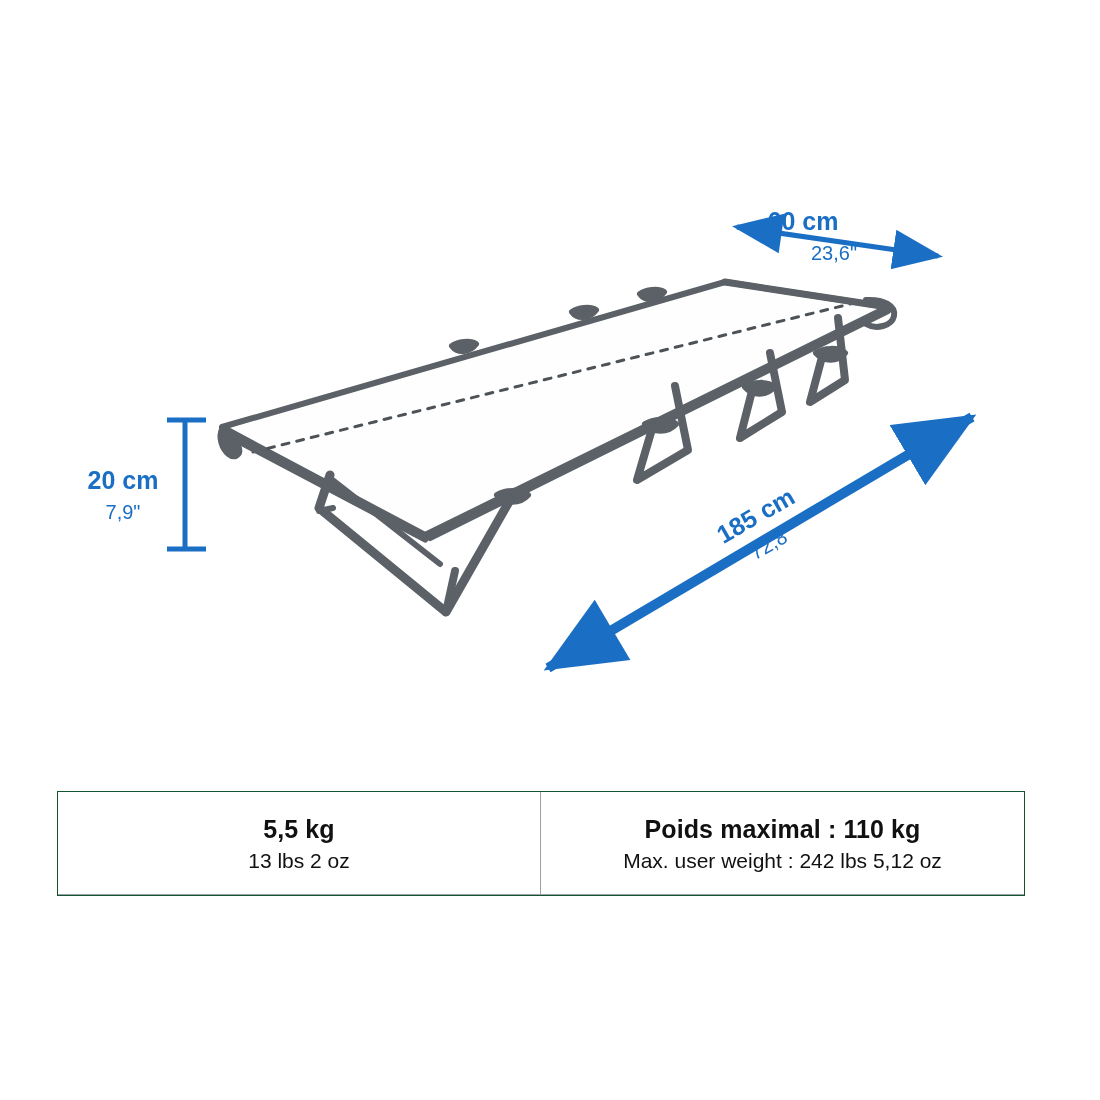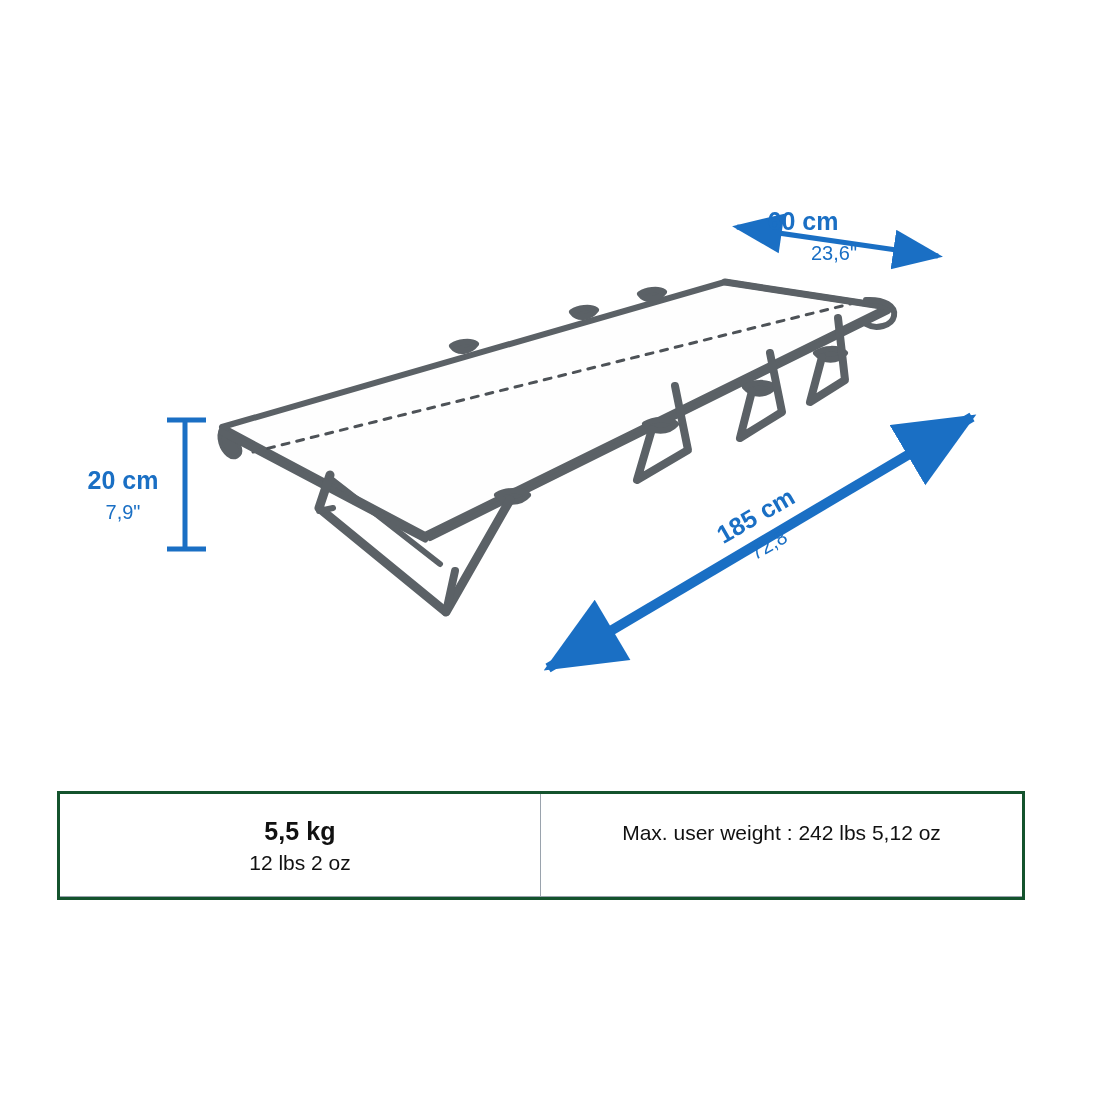--- a/index.html
+++ b/index.html
@@ -38,21 +38,21 @@
     font-size: 20px;
     fill: #1a6fc4;
     font-family: "Liberation Sans", sans-serif;
   }
   
   .spec-table {
     position: absolute;
     left: 57px;
     top: 783px;
     width: 968px;
-    border: 3px solid #14532d;
+    border: 1px solid #14532d;
     box-sizing: border-box;
     background: #fff;
   }
   .spec-row {
     display: flex;
     width: 100%;
   }
   .spec-row.top {
     border-bottom: 1px solid #9aa3ad;
   }
@@ -167,21 +167,22 @@
     <g transform="rotate(-30 760 515)">
       <text class="dim-label-cm" x="760" y="515" text-anchor="middle">185 cm</text>
       <text class="dim-label-in" x="760" y="545" text-anchor="middle">72,8"</text>
     </g>
   </svg>
 
   <div class="spec-table">
     <div class="spec-row top">
       <div class="spec-cell left-cell">
         <div class="spec-primary">5,5 kg</div>
-        <div class="spec-secondary">12 lbs 2 oz</div>
+        <div class="spec-secondary">13 lbs 2 oz</div>
       </div>
       <div class="spec-cell">
+        <div class="spec-primary">Poids maximal : 110 kg</div>
         <div class="spec-secondary">Max. user weight : 242 lbs 5,12 oz</div>
       </div>
     </div>
   </div>
 
 </div>
 
 </body></html>

